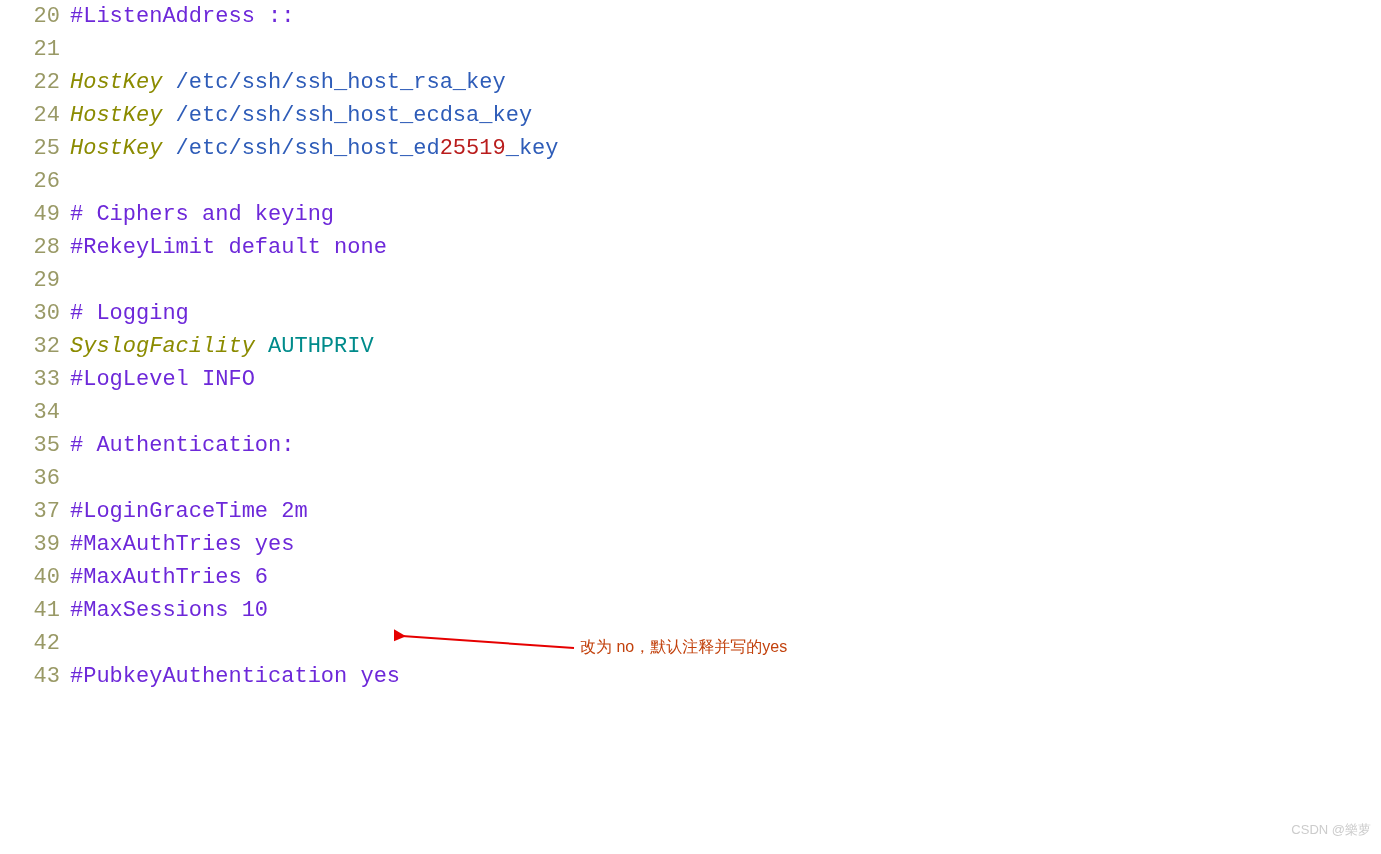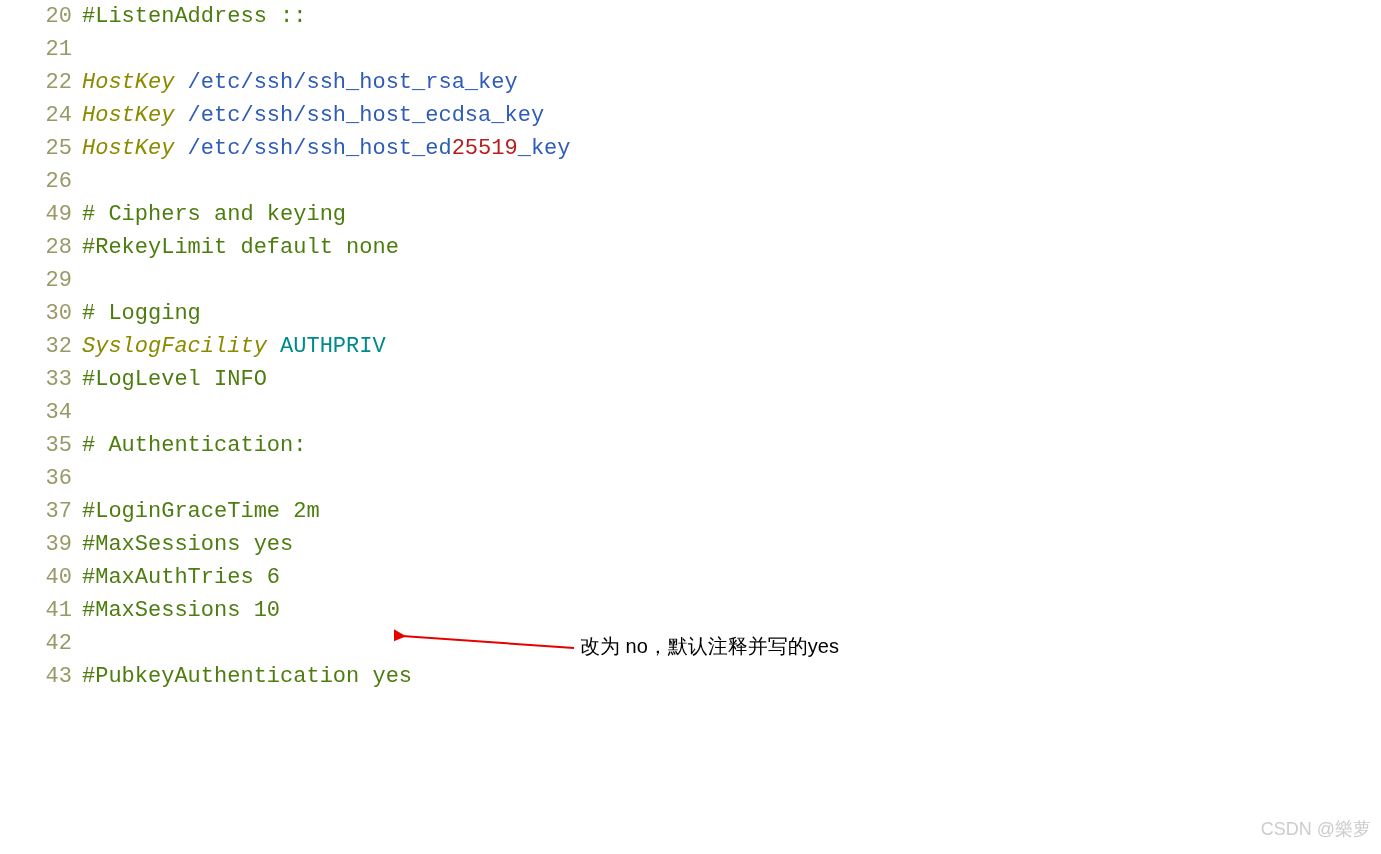--- a/index.html
+++ b/index.html
@@ -10,39 +10,38 @@
     font-size: 22px;
     line-height: 33px;
     color: #000;
     width: 1381px;
     height: 854px;
     overflow: hidden;
     position: relative;
   }
   .editor {
     padding-top: 0px;
-    padding-left: 12px;
   }
   .line {
     display: flex;
     height: 33px;
     white-space: pre;
   }
   .ln {
     width: 60px;
     text-align: right;
     color: #999966;
     padding-right: 0px;
     font-weight: 400;
   }
   .code {
     padding-left: 10px;
     position: relative;
   }
-  .comment   { color: #4d7c0f; }
+  .comment   { color: #6d28d9; }
   .directive { color: #8b8b00; font-style: italic; }
   .value     { color: #2e5cb8; }
   .number    { color: #b91c1c; }
   .keyword   { color: #008b8b; }
   .cursor-block {
     display: inline-block;
     width: 14px;
     height: 26px;
     background: #00e600;
     vertical-align: text-bottom;
@@ -52,32 +51,32 @@
   .arrow-wrap {
     position: absolute;
     left: 394px;
     top: 626px;
     pointer-events: none;
   }
   .anno-text {
     position: absolute;
     left: 580px;
     top: 630px;
-    color: #000000;
+    color: #c2410c;
     font-family: "Microsoft YaHei", "PingFang SC", sans-serif;
-    font-size: 20px;
+    font-size: 16px;
     pointer-events: none;
   }
   .watermark {
     position: absolute;
     right: 10px;
     bottom: 8px;
     color: #cccccc;
     font-family: "Microsoft YaHei", sans-serif;
-    font-size: 18px;
+    font-size: 13px;
     pointer-events: none;
   }
 </style>
 </head>
 <body>
 
 <div class="editor" id="editor">
     <div class="line"><span class="ln">20</span><span class="code"><span class="comment">#ListenAddress ::</span></span></div>
     <div class="line"><span class="ln">21</span><span class="code"></span></div>
     <div class="line"><span class="ln">22</span><span class="code"><span class="directive">HostKey</span><span class="value"> /etc/ssh/ssh_host_rsa_key</span></span></div>
@@ -87,21 +86,21 @@
     <div class="line"><span class="ln">49</span><span class="code"><span class="comment"># Ciphers and keying</span></span></div>
     <div class="line"><span class="ln">28</span><span class="code"><span class="comment">#RekeyLimit default none</span></span></div>
     <div class="line"><span class="ln">29</span><span class="code"></span></div>
     <div class="line"><span class="ln">30</span><span class="code"><span class="comment"># Logging</span></span></div>
     <div class="line"><span class="ln">32</span><span class="code"><span class="directive">SyslogFacility</span><span class="value"> </span><span class="keyword">AUTHPRIV</span></span></div>
     <div class="line"><span class="ln">33</span><span class="code"><span class="comment">#LogLevel INFO</span></span></div>
     <div class="line"><span class="ln">34</span><span class="code"></span></div>
     <div class="line"><span class="ln">35</span><span class="code"><span class="comment"># Authentication:</span></span></div>
     <div class="line"><span class="ln">36</span><span class="code"></span></div>
     <div class="line"><span class="ln">37</span><span class="code"><span class="comment">#LoginGraceTime 2m</span></span></div>
-    <div class="line"><span class="ln">39</span><span class="code"><span class="comment">#MaxSessions yes</span></span></div>
+    <div class="line"><span class="ln">39</span><span class="code"><span class="comment">#MaxAuthTries yes</span></span></div>
     <div class="line"><span class="ln">40</span><span class="code"><span class="comment">#MaxAuthTries 6</span></span></div>
     <div class="line"><span class="ln">41</span><span class="code"><span class="comment">#MaxSessions 10</span></span></div>
     <div class="line"><span class="ln">42</span><span class="code"></span></div>
     <div class="line"><span class="ln">43</span><span class="code"><span class="comment">#PubkeyAuthentication yes</span></span></div>
   </div>
 
 <div class="arrow-wrap">
   <svg width="190" height="40">
     <defs>
       <marker id="ah" markerWidth="12" markerHeight="10" refX="2" refY="5" orient="auto">

